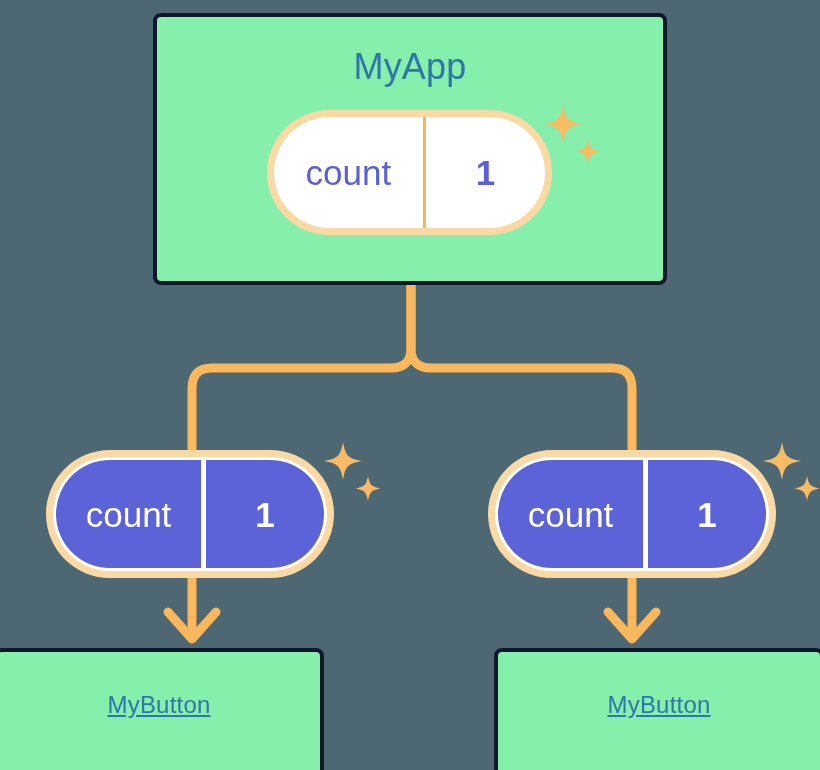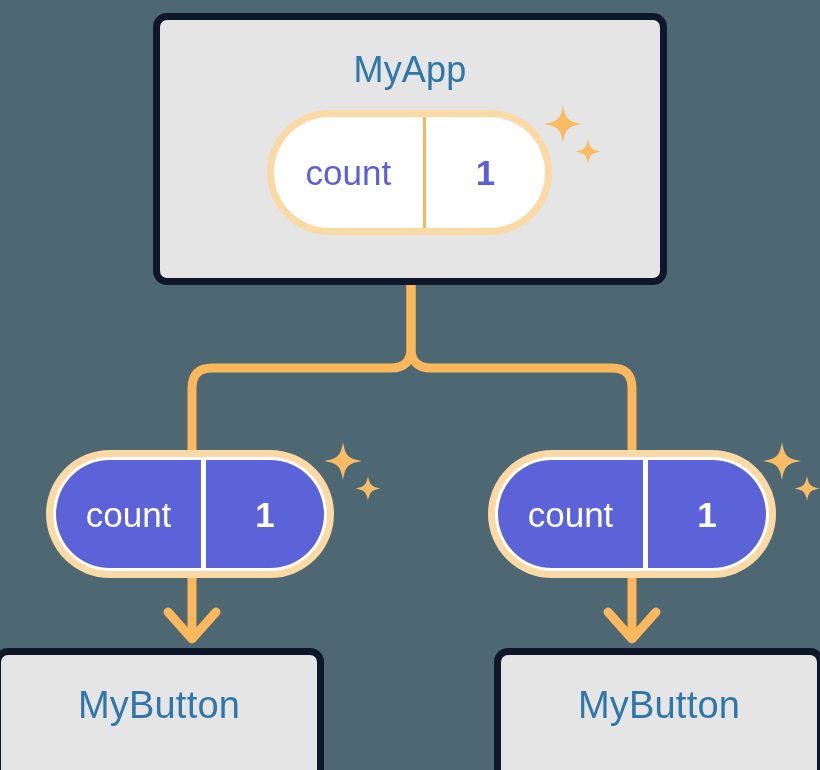--- a/index.html
+++ b/index.html
@@ -31,23 +31,23 @@
     top: 0;
     width: 820px;
     height: 770px;
     z-index: 1;
     pointer-events: none;
   }
 
   
   .card {
     position: absolute;
-    background: #e5e5e5;
-    border: 7px solid #0f172a;
-    border-radius: 14px;
+    background: #86efac;
+    border: 4px solid #0f172a;
+    border-radius: 8px;
     z-index: 3;
     display: flex;
     flex-direction: column;
     align-items: center;
   }
 
   .card-title {
     color: #2e77a8;
     font-size: 36px;
     font-weight: 400;
@@ -69,21 +69,21 @@
   .card-leaf {
     top: 648px;
     width: 330px;
     height: 140px;
     justify-content: center;
     padding-bottom: 26px;
   }
   #card-button-left  { left: -6px; }
   #card-button-right { left: 494px; }
 
-  .card-leaf .card-title { font-size: 38px; }
+  .card-leaf .card-title { font-size: 24px; text-decoration: underline; }
 
   
   .pill {
     position: absolute;
     z-index: 4;
     border-radius: 999px;
     background: #fbd9a5;            
     padding: 7px;
     display: flex;
   }

